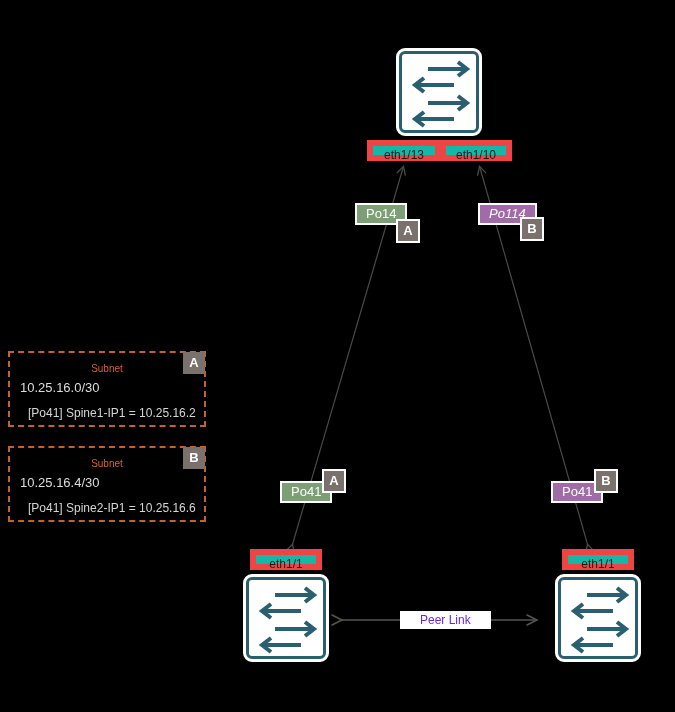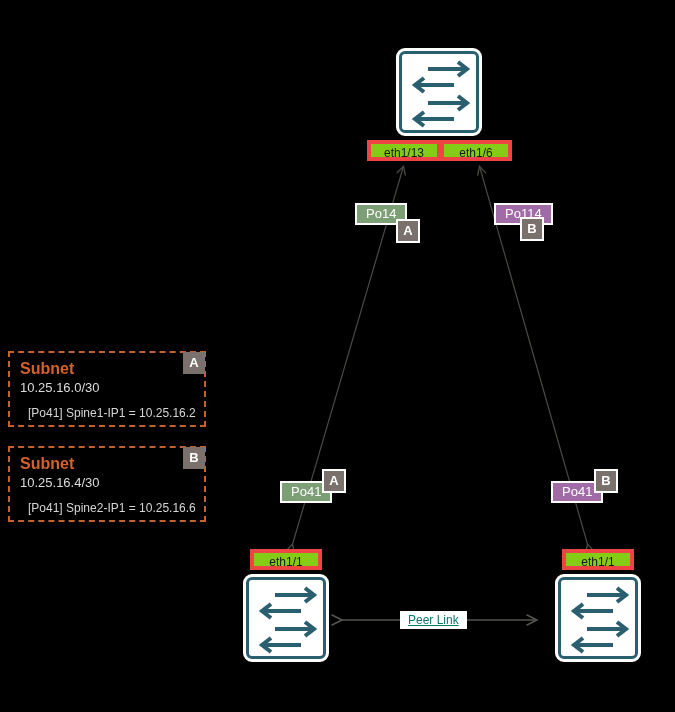--- a/index.html
+++ b/index.html
@@ -40,22 +40,22 @@
     border: 3px solid #2a5f70;
     border-radius: 6px;
     background: #ffffff;
   }
   .switch svg { display: block; }
 
   
   .port {
     position: absolute;
     box-sizing: border-box;
-    background: #84cc16;
-    border: 4px solid #ef4444;
+    background: #14b8a6;
+    border: 6px solid #ef4444;
     color: #1a1a1a;
     font-size: 12px;
     line-height: 19px;
     height: 21px;
     text-align: center;
     white-space: nowrap;
   }
 
   
   .pobadge {
@@ -92,43 +92,43 @@
     width: 22px;
     height: 22px;
     line-height: 22px;
   }
 
   
   .peerlink {
     position: absolute;
     box-sizing: border-box;
     background: #ffffff;
-    color: #0f766e;
+    color: #6d28d9;
     font-size: 12px;
     line-height: 18px;
     height: 18px;
-    padding: 0 8px;
-    white-space: nowrap;
-    text-align: center;
-    text-decoration: underline;
+    padding: 0 20px;
+    white-space: nowrap;
+    text-align: center;
   }
 
   
   .subnet {
     position: absolute;
     box-sizing: border-box;
     border: 2px dashed #c4622d;
     background: transparent;
     padding: 8px 10px 10px 10px;
   }
   .subnet .title {
     color: #d4622a;
-    font-weight: bold;
-    font-size: 16px;
+    font-weight: normal;
+    font-size: 10px;
     line-height: 15px;
+    text-align: center;
   }
   .subnet .cidr {
     color: #dcdcdc;
     font-size: 13px;
     line-height: 17px;
     margin-top: 3px;
   }
   .subnet .rows {
     margin-top: 9px;
     padding-left: 8px;
@@ -176,26 +176,26 @@
           <line x1="26" y1="49" x2="64" y2="49"></line>
           <polyline points="56,42 65,49 56,56"></polyline>
           <line x1="14" y1="65" x2="52" y2="65"></line>
           <polyline points="22,58 13,65 22,72"></polyline>
         </g>
       </svg>
     </div>
   </div>
 
   <div class="port" style="left:367px; top:140px; width:74px;">eth1/13</div>
-  <div class="port" style="left:440px; top:140px; width:72px;">eth1/6</div>
+  <div class="port" style="left:440px; top:140px; width:72px;">eth1/10</div>
 
   <div class="pobadge green" style="left:355px; top:203px;">Po14</div>
   <div class="letter" style="left:396px; top:219px;">A</div>
 
-  <div class="pobadge purple" style="left:494px; top:203px;">Po114</div>
+  <div class="pobadge purple" style="left:478px; top:203px;font-style:italic;">Po114</div>
   <div class="letter" style="left:520px; top:217px;">B</div>
 
   <div class="pobadge green" style="left:280px; top:481px;">Po41</div>
   <div class="letter" style="left:322px; top:469px;">A</div>
 
   <div class="pobadge purple" style="left:551px; top:481px;">Po41</div>
   <div class="letter" style="left:594px; top:469px;">B</div>
 
   <div class="port" style="left:250px; top:549px; width:72px;">eth1/1</div>
 

